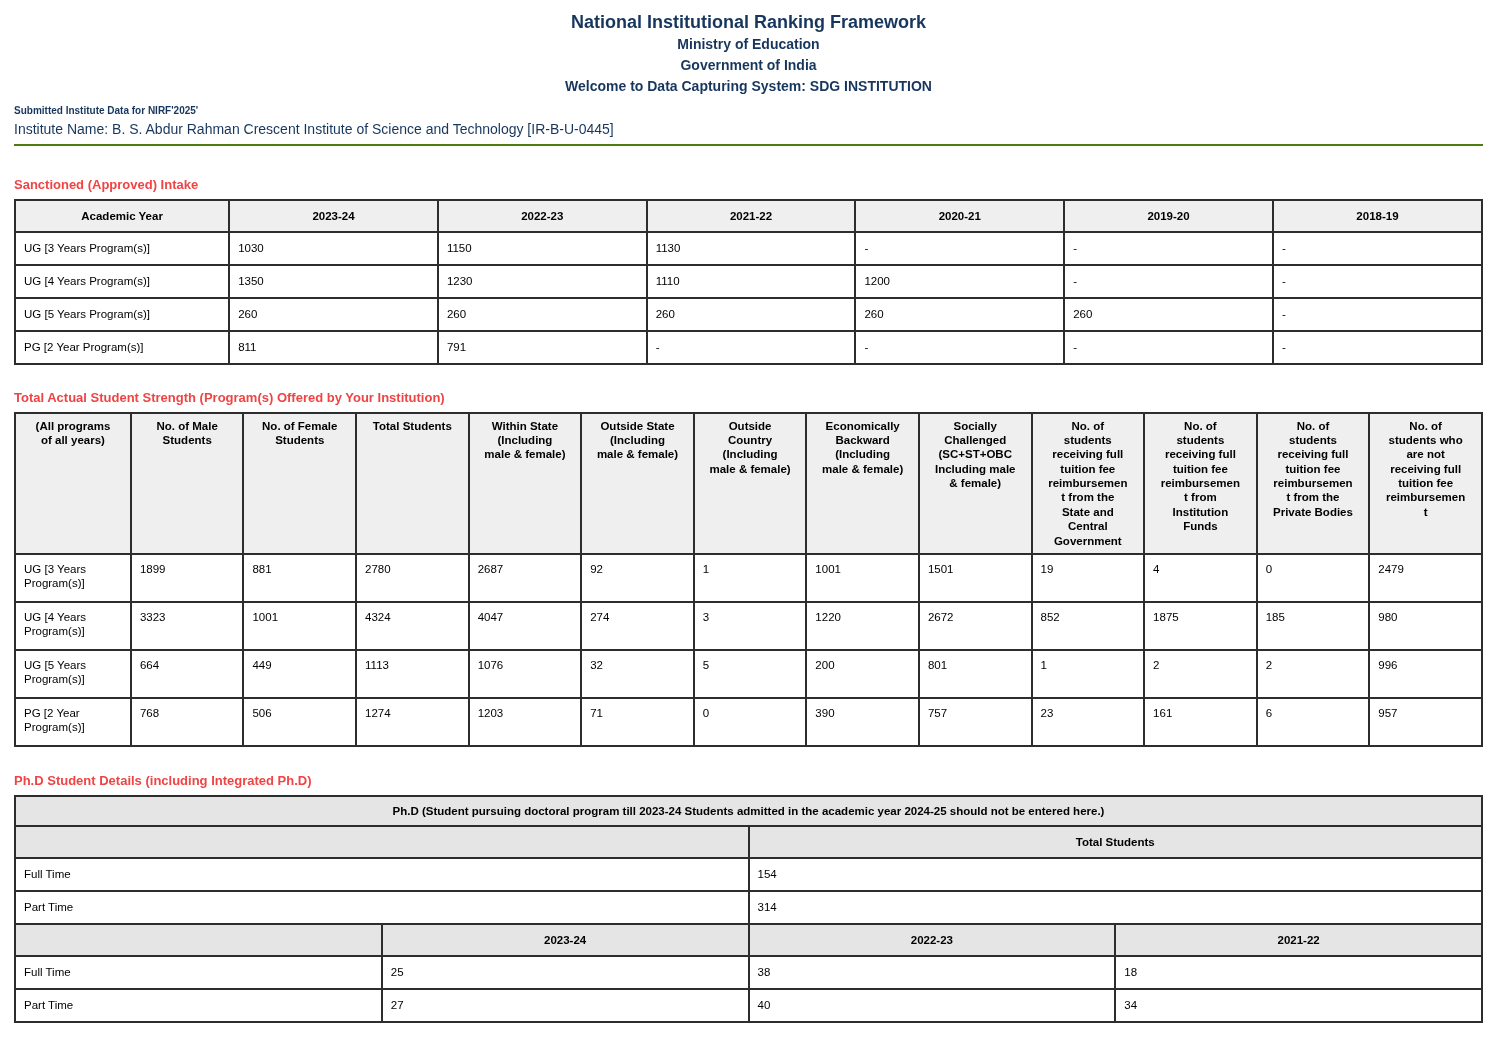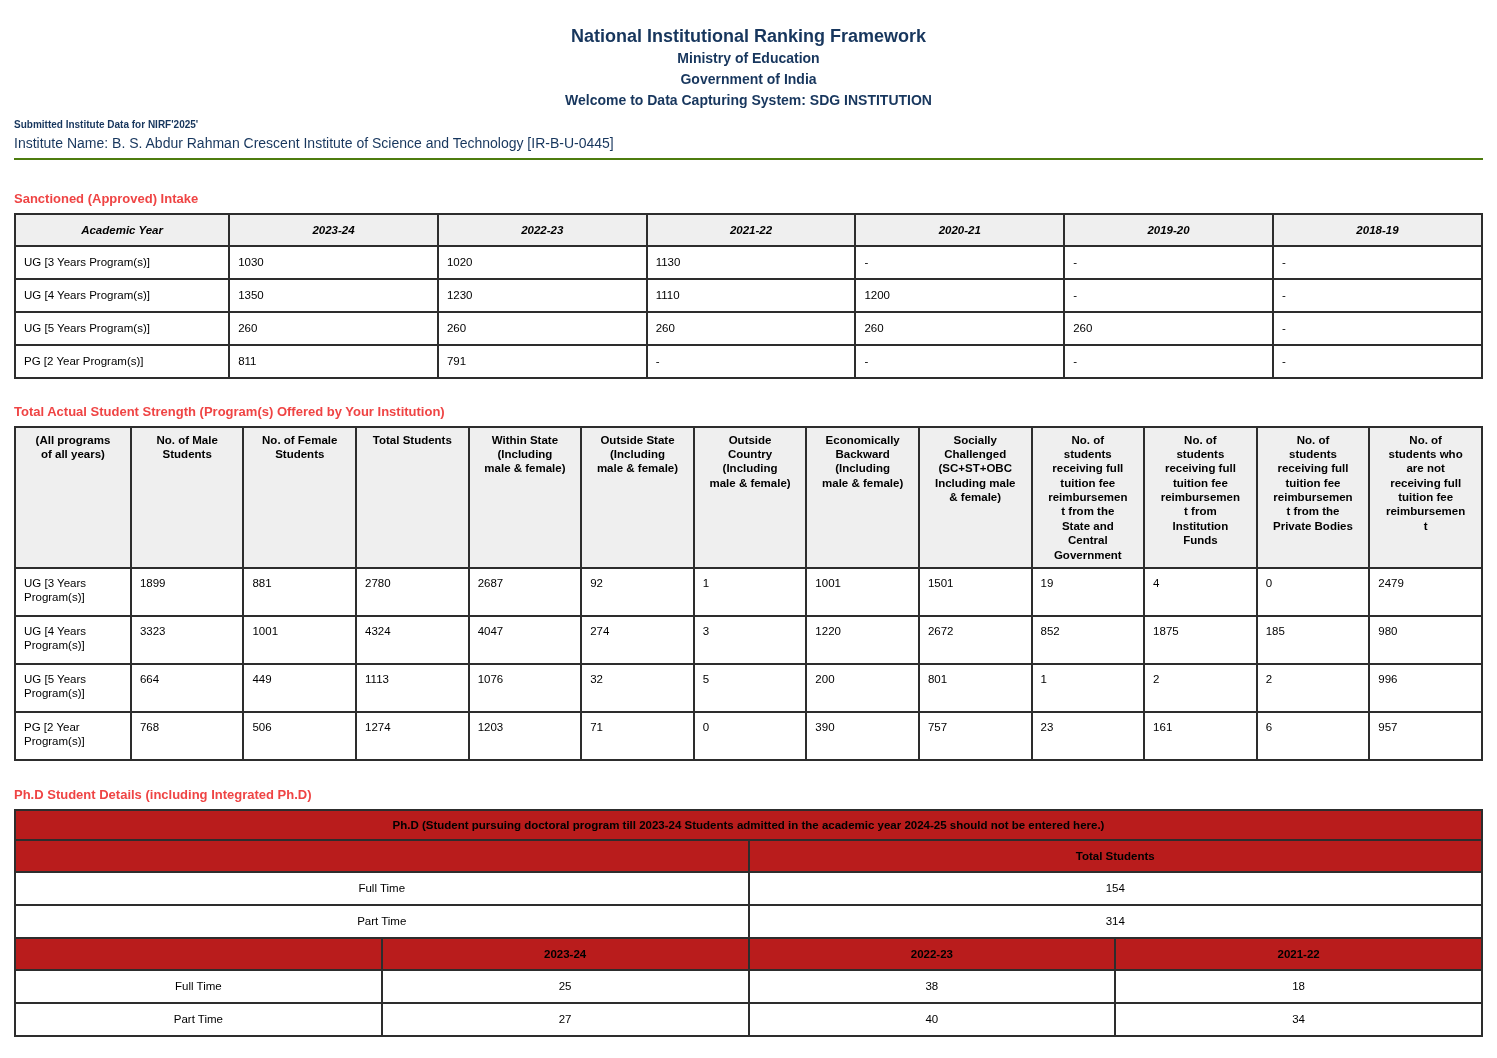--- a/index.html
+++ b/index.html
@@ -5,21 +5,21 @@
   html, body { margin: 0; padding: 0; background: #ffffff; }
   body {
     width: 1497px; height: 1058px; overflow: hidden;
     font-family: "Liberation Sans", sans-serif;
     color: #000000;
     -webkit-font-smoothing: antialiased;
   }
   .page { width: 1497px; height: 1058px; position: relative; }
 
   
-  .top-center { text-align: center; padding-top: 26px; }
+  .top-center { text-align: center; padding-top: 12px; }
   .main-title { font-size: 18px; font-weight: bold; color: #17365D; line-height: 1.2; }
   .sub-line   { font-size: 14px; font-weight: bold; color: #17365D; line-height: 1.5; }
 
   
   .content { margin: 0 14px; }
   .submitted-line { font-size: 10px; font-weight: bold; color: #17365D; margin-top: 8px; }
   .institute-line { font-size: 14px; color: #17365D; margin-top: 5px; padding-bottom: 7px;
                     border-bottom: 2px solid #4d7c0f; }
 
   .section-heading { font-size: 13px; font-weight: bold; color: #ef4444; }
@@ -32,31 +32,31 @@
     border: 2px solid #2d2d2d;
     font-size: 11.5px;
     padding: 4px 8px;
     overflow: hidden;
     word-wrap: break-word;
   }
   table.grid th { background: #efefef; font-weight: bold; text-align: center; color: #000; }
   table.grid td { text-align: left; background: #ffffff; }
 
   
-  #t1 th { height: 22px; vertical-align: middle; font-style: italic; }
+  #t1 th { height: 22px; vertical-align: middle; }
   #t1 td { height: 23px; vertical-align: middle; }
 
   
   #t2 th { vertical-align: top; padding: 5px 14px; line-height: 1.25; font-size: 11.5px; }
   #t2 thead tr { height: 104px; }
   #t2 td { height: 35px; vertical-align: top; padding-top: 7px; line-height: 1.25; }
 
   
-  #t3 td { vertical-align: middle; text-align: center; }
-  #t3 td.hd { background: #b91c1c; font-weight: bold; text-align: center; }
+  #t3 td { vertical-align: middle; }
+  #t3 td.hd { background: #e5e5e5; font-weight: bold; text-align: center; }
   #t3 tr.r-note td { height: 20px; }
   #t3 tr.r-head td { height: 22px; }
   #t3 tr.r-data td { height: 23px; }
 </style>
 </head>
 <body>
 
 <div class="page">
 
   <div class="top-center">
@@ -90,21 +90,21 @@
           <th>2021-22</th>
           <th>2020-21</th>
           <th>2019-20</th>
           <th>2018-19</th>
         </tr>
       </thead>
       <tbody>
         <tr>
           <td>UG [3 Years Program(s)]</td>
           <td>1030</td>
-          <td>1020</td>
+          <td>1150</td>
           <td>1130</td>
           <td>-</td>
           <td>-</td>
           <td>-</td>
         </tr>
         <tr>
           <td>UG [4 Years Program(s)]</td>
           <td>1350</td>
           <td>1230</td>
           <td>1110</td>

